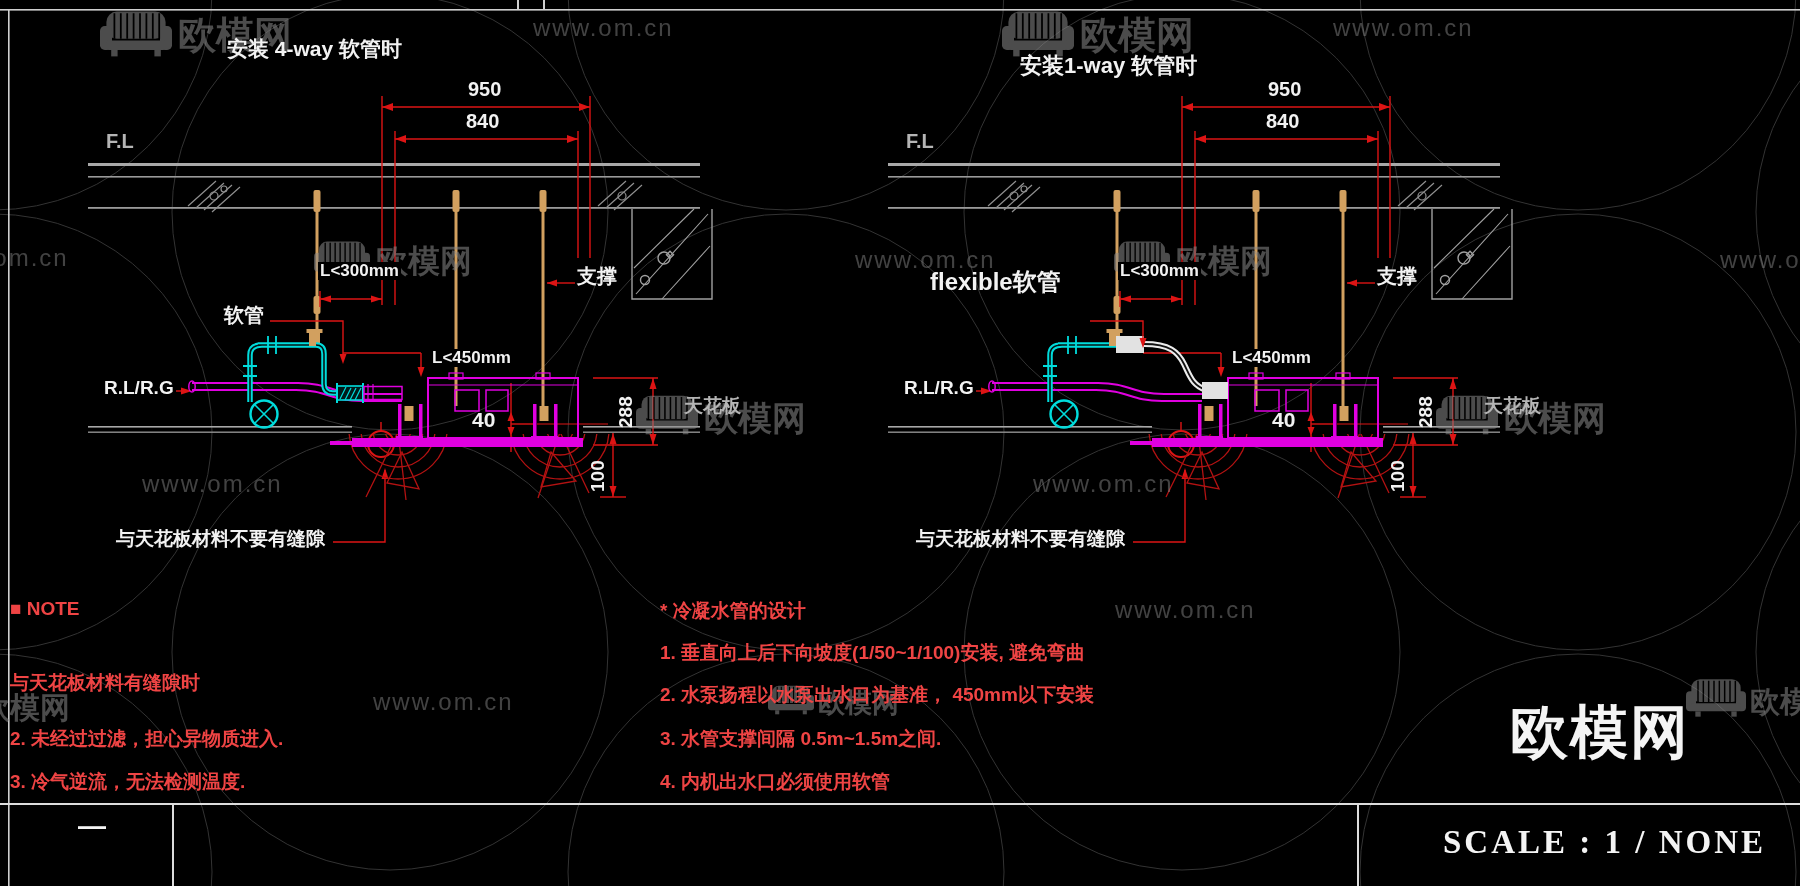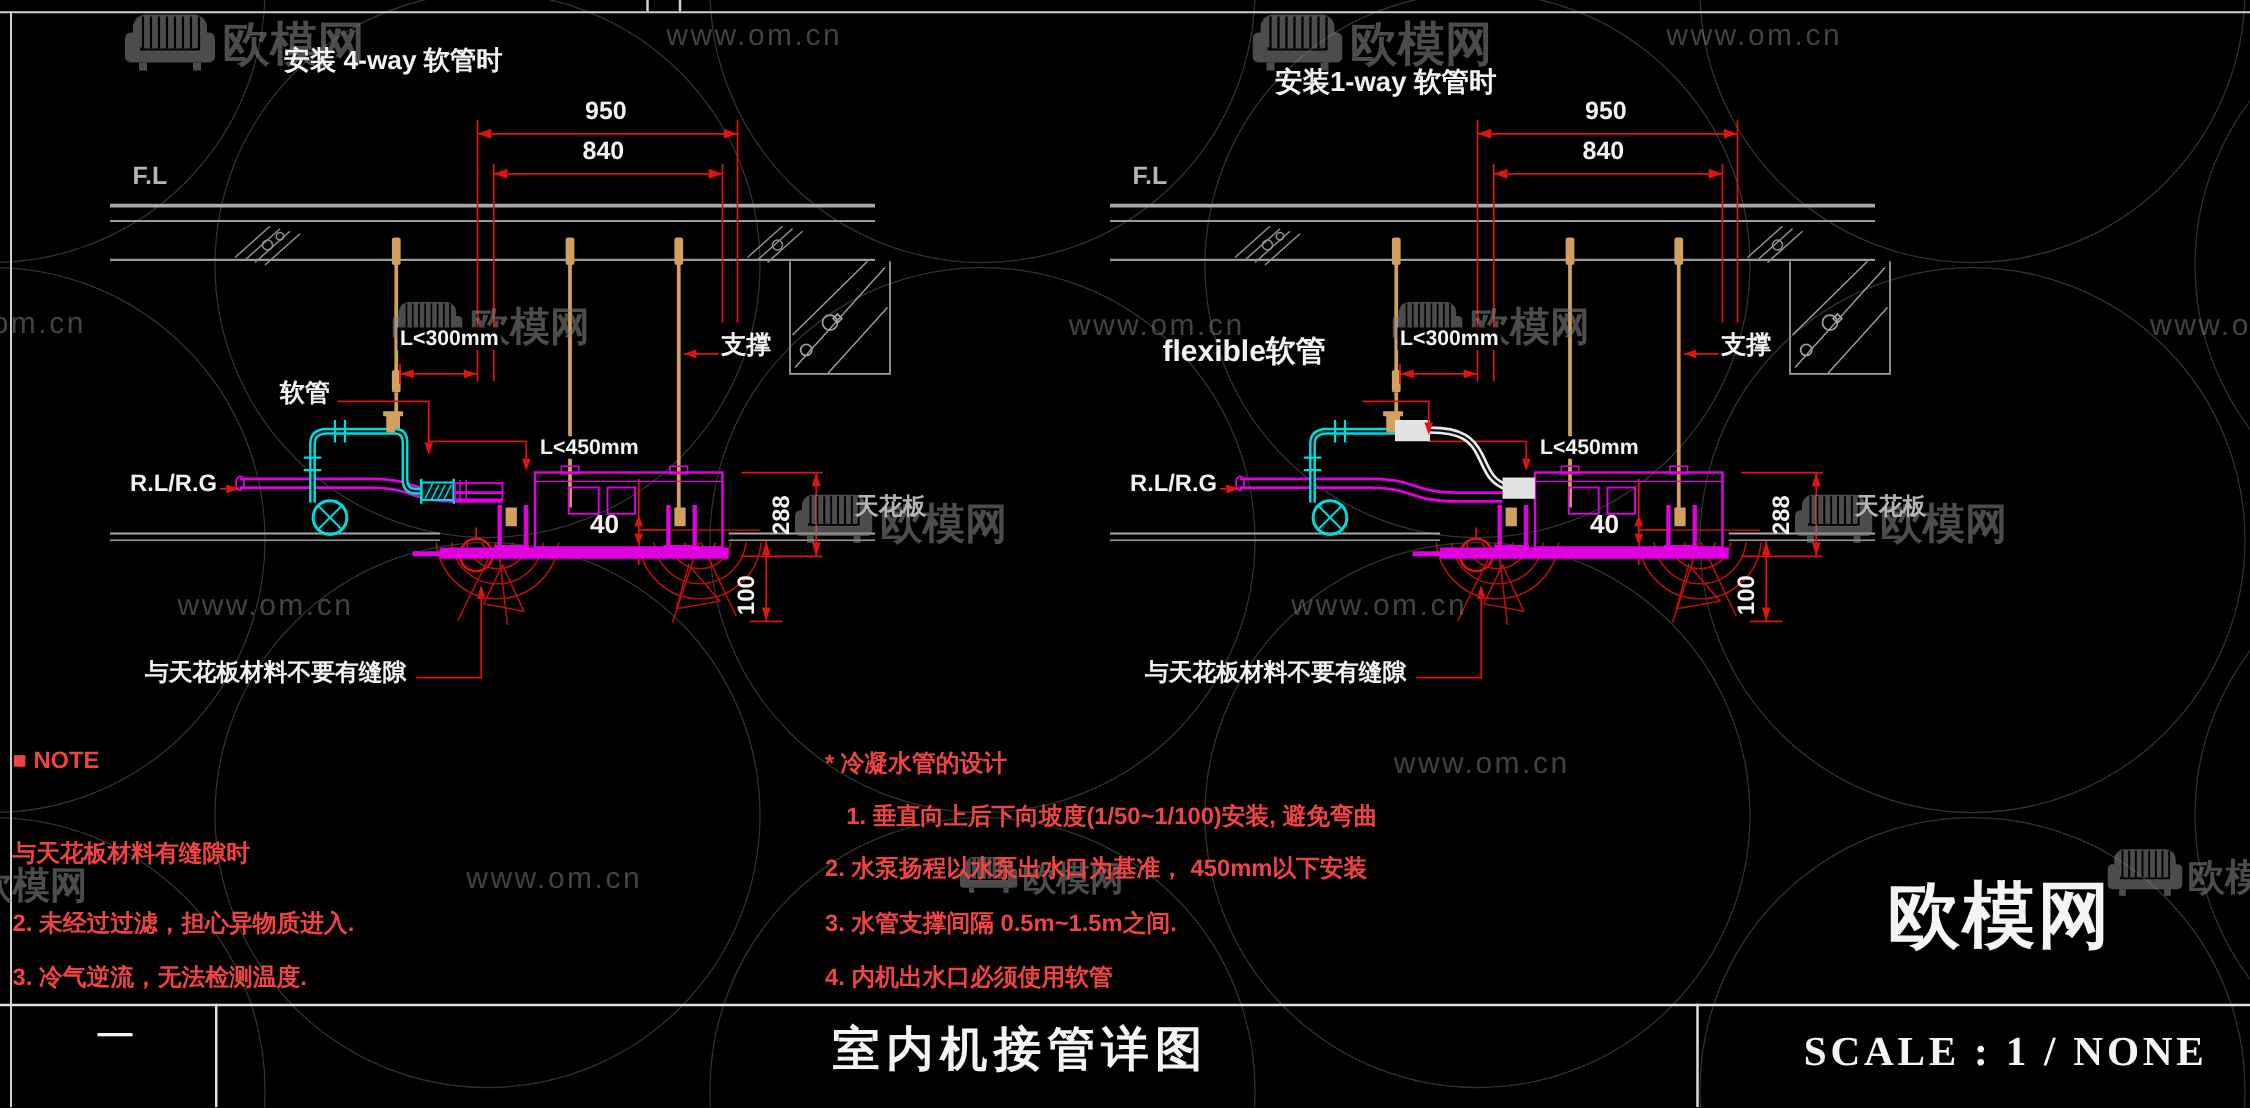--- a/index.html
+++ b/index.html
@@ -294,23 +294,22 @@
   <div class="lbl rot" style="left:1416px;top:428px;font-size:19px;">288</div>
   <div class="lbl rot" style="left:1388px;top:492px;font-size:19px;">100</div>
   <div class="lbl" style="left:916px;top:529px;font-size:19px;">与天花板材料不要有缝隙</div>
 
   <div class="note" style="left:10px;top:598px;">■ NOTE</div>
   <div class="note" style="left:10px;top:640px;margin-top:30px;">与天花板材料有缝隙时</div>
   <div class="note" style="left:10px;top:726px;">2. 未经过过滤，担心异物质进入.</div>
   <div class="note" style="left:10px;top:769px;">3. 冷气逆流，无法检测温度.</div>
 
   <div class="note" style="left:660px;top:598px;">* 冷凝水管的设计</div>
-  <div class="note" style="left:677px;top:640px;">1. 垂直向上后下向坡度(1/50~1/100)安装, 避免弯曲</div>
+  <div class="note" style="left:660px;top:640px;">1. 垂直向上后下向坡度(1/50~1/100)安装, 避免弯曲</div>
   <div class="note" style="left:660px;top:682px;">2. 水泵扬程以水泵出水口为基准， 450mm以下安装</div>
   <div class="note" style="left:660px;top:726px;">3. 水管支撑间隔 0.5m~1.5m之间.</div>
   <div class="note" style="left:660px;top:769px;">4. 内机出水口必须使用软管</div>
 
   <div class="frametext" style="left:78px;top:810px;font-size:28px;font-weight:bold;">—</div>
-  <div class="frametext" style="left:666px;top:814px;font-size:38px;font-weight:bold;letter-spacing:5px;">室内机接管详图</div>
   <div class="frametext brand-big" style="left:1510px;top:694px;font-size:58px;">欧模网</div>
   <div class="frametext scale-cell" style="left:1443px;top:824px;font-size:33px;">SCALE : 1 / NONE</div>
 
 </div>
 
 </body></html>

